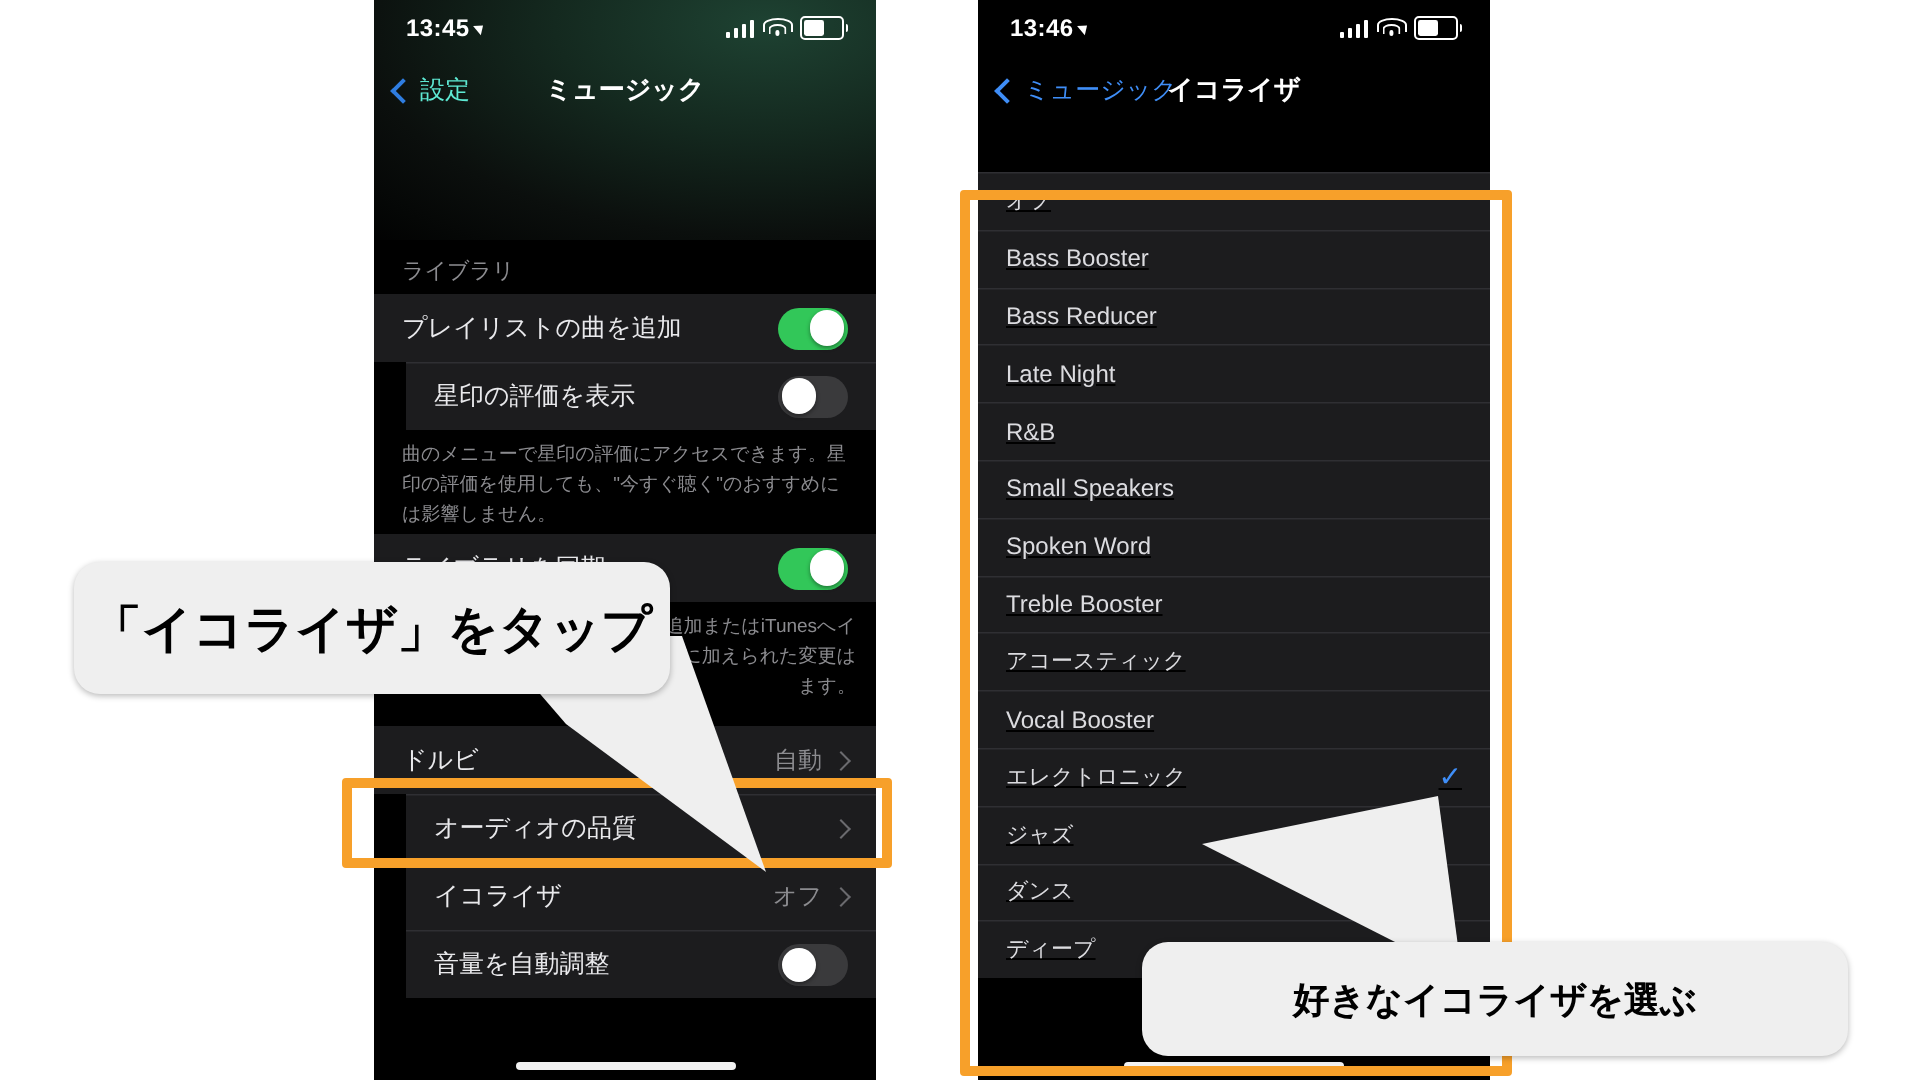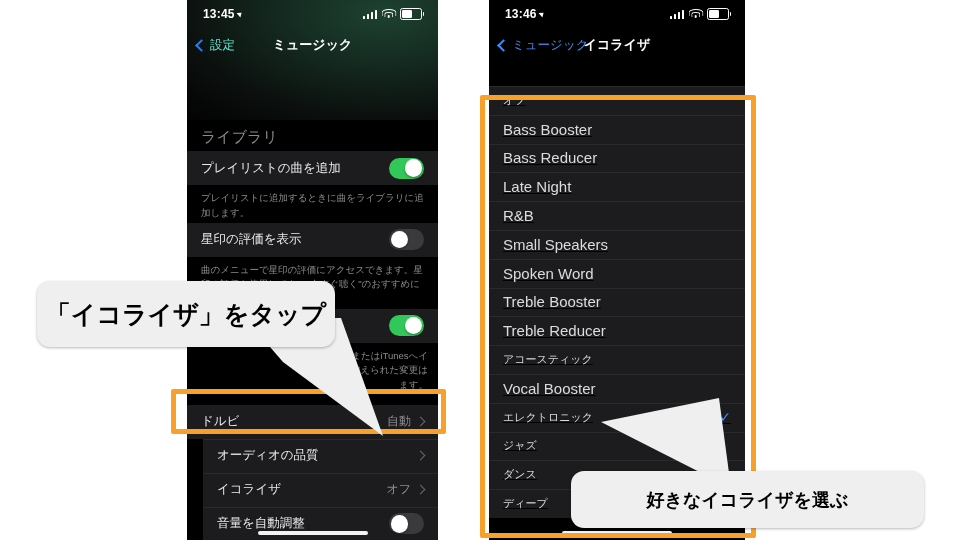--- a/index.html
+++ b/index.html
@@ -46,40 +46,40 @@
   .back{display:flex;align-items:center;gap:3px;color:#3f8ef7;font-size:12.5px;white-space:nowrap;}
   .back .chev{display:inline-block;width:7px;height:7px;border-left:2.2px solid #3f8ef7;
               border-bottom:2.2px solid #3f8ef7;transform:rotate(45deg);margin-right:1px;}
   #phone-left .back{color:#5eead4;}
   #phone-left .back .chev{border-color:#2f7de0;}
   .navtitle{position:absolute;left:0;right:0;text-align:center;font-size:13px;font-weight:bold;
             color:#fff;pointer-events:none;}
 
   
   .footnote{font-size:9.5px;line-height:1.55;color:#8b8b8f;padding:6px 14px 2px;}
-  .grouphdr{font-size:15px;color:#8b8b8f;padding:14px 14px 4px;}
+  .grouphdr{font-size:11px;color:#8b8b8f;padding:14px 14px 4px;}
   .row{position:relative;display:flex;align-items:center;justify-content:space-between;
        background:#1c1c1e;padding:0 14px;height:34px;color:#e9e9ec;font-size:12.5px;}
   .row + .row{box-shadow:inset 0 .7px 0 #2f2f33;margin-left:16px;}
   .row .val{color:#8b8b8f;font-size:12px;display:flex;align-items:center;gap:6px;}
   .disclosure{display:inline-block;width:6px;height:6px;border-top:1.6px solid #6a6a6e;
               border-right:1.6px solid #6a6a6e;transform:rotate(45deg);}
 
   
   .toggle{width:35px;height:21px;border-radius:11px;position:relative;flex:none;}
   .toggle.on{background:#32c759;}
   .toggle.off{background:#3a3a3c;}
   .toggle .knob{position:absolute;top:1.6px;width:17.5px;height:17.5px;border-radius:50%;
                 background:#fff;box-shadow:0 1px 2px rgba(0,0,0,.4);}
   .toggle.on .knob{right:1.6px;}
   .toggle.off .knob{left:1.6px;}
 
   
   .eqrow{background:#1c1c1e;height:28.8px;display:flex;align-items:center;justify-content:space-between;
-         padding:0 14px;color:#dcdce0;font-size:15px;box-shadow:inset 0 .7px 0 #2f2f33;}
+         padding:0 14px;color:#dcdce0;font-size:12px;box-shadow:inset 0 .7px 0 #2f2f33;}
   .eqrow .check{color:#3f8ef7;font-size:14px;font-weight:bold;line-height:1;}
   .eqrow.jp{font-size:11px;}
 
   .home-indicator{position:absolute;bottom:5px;left:50%;transform:translateX(-50%);
                   width:110px;height:4px;border-radius:2px;background:#f2f2f2;}
 
   
   .hl{position:absolute;border:5px solid #f7a02a;border-radius:2px;box-sizing:border-box;}
   #hl-left{left:171px;top:389px;width:275px;height:45px;}
   #hl-right{left:480px;top:95px;width:276px;height:443px;}
@@ -138,21 +138,20 @@
 
     <div class="footnote">ストリーミング、ライブラリのアップデート、アートワークの読み込みにモバイルデータ通信を使用します。</div>
     <div class="grouphdr">ライブラリ</div>
 
     <div class="row">
       <span>プレイリストの曲を追加</span>
       <span class="toggle on">
           <span class="knob"></span>
         </span>
     </div>
-    <div class="footnote">プレイリストに追加するときに曲をライブラリに追加します。</div>
 
     <div class="row">
       <span>星印の評価を表示</span>
       <span class="toggle off">
           <span class="knob"></span>
         </span>
     </div>
     <div class="footnote">曲のメニューで星印の評価にアクセスできます。星印の評価を使用しても、"今すぐ聴く"のおすすめには影響しません。</div>
 
     <div class="row">
@@ -252,23 +251,20 @@
           <span>R&amp;B</span>
         </div>
         <div class="eqrow">
           <span>Small Speakers</span>
         </div>
         <div class="eqrow">
           <span>Spoken Word</span>
         </div>
         <div class="eqrow">
           <span>Treble Booster</span>
-        </div>
-        <div class="eqrow">
-          <span>Treble Reducer</span>
         </div>
         <div class="eqrow jp">
           <span>アコースティック</span>
         </div>
         <div class="eqrow">
           <span>Vocal Booster</span>
         </div>
         <div class="eqrow jp">
           <span>エレクトロニック</span>
           <span class="check">✓</span>

